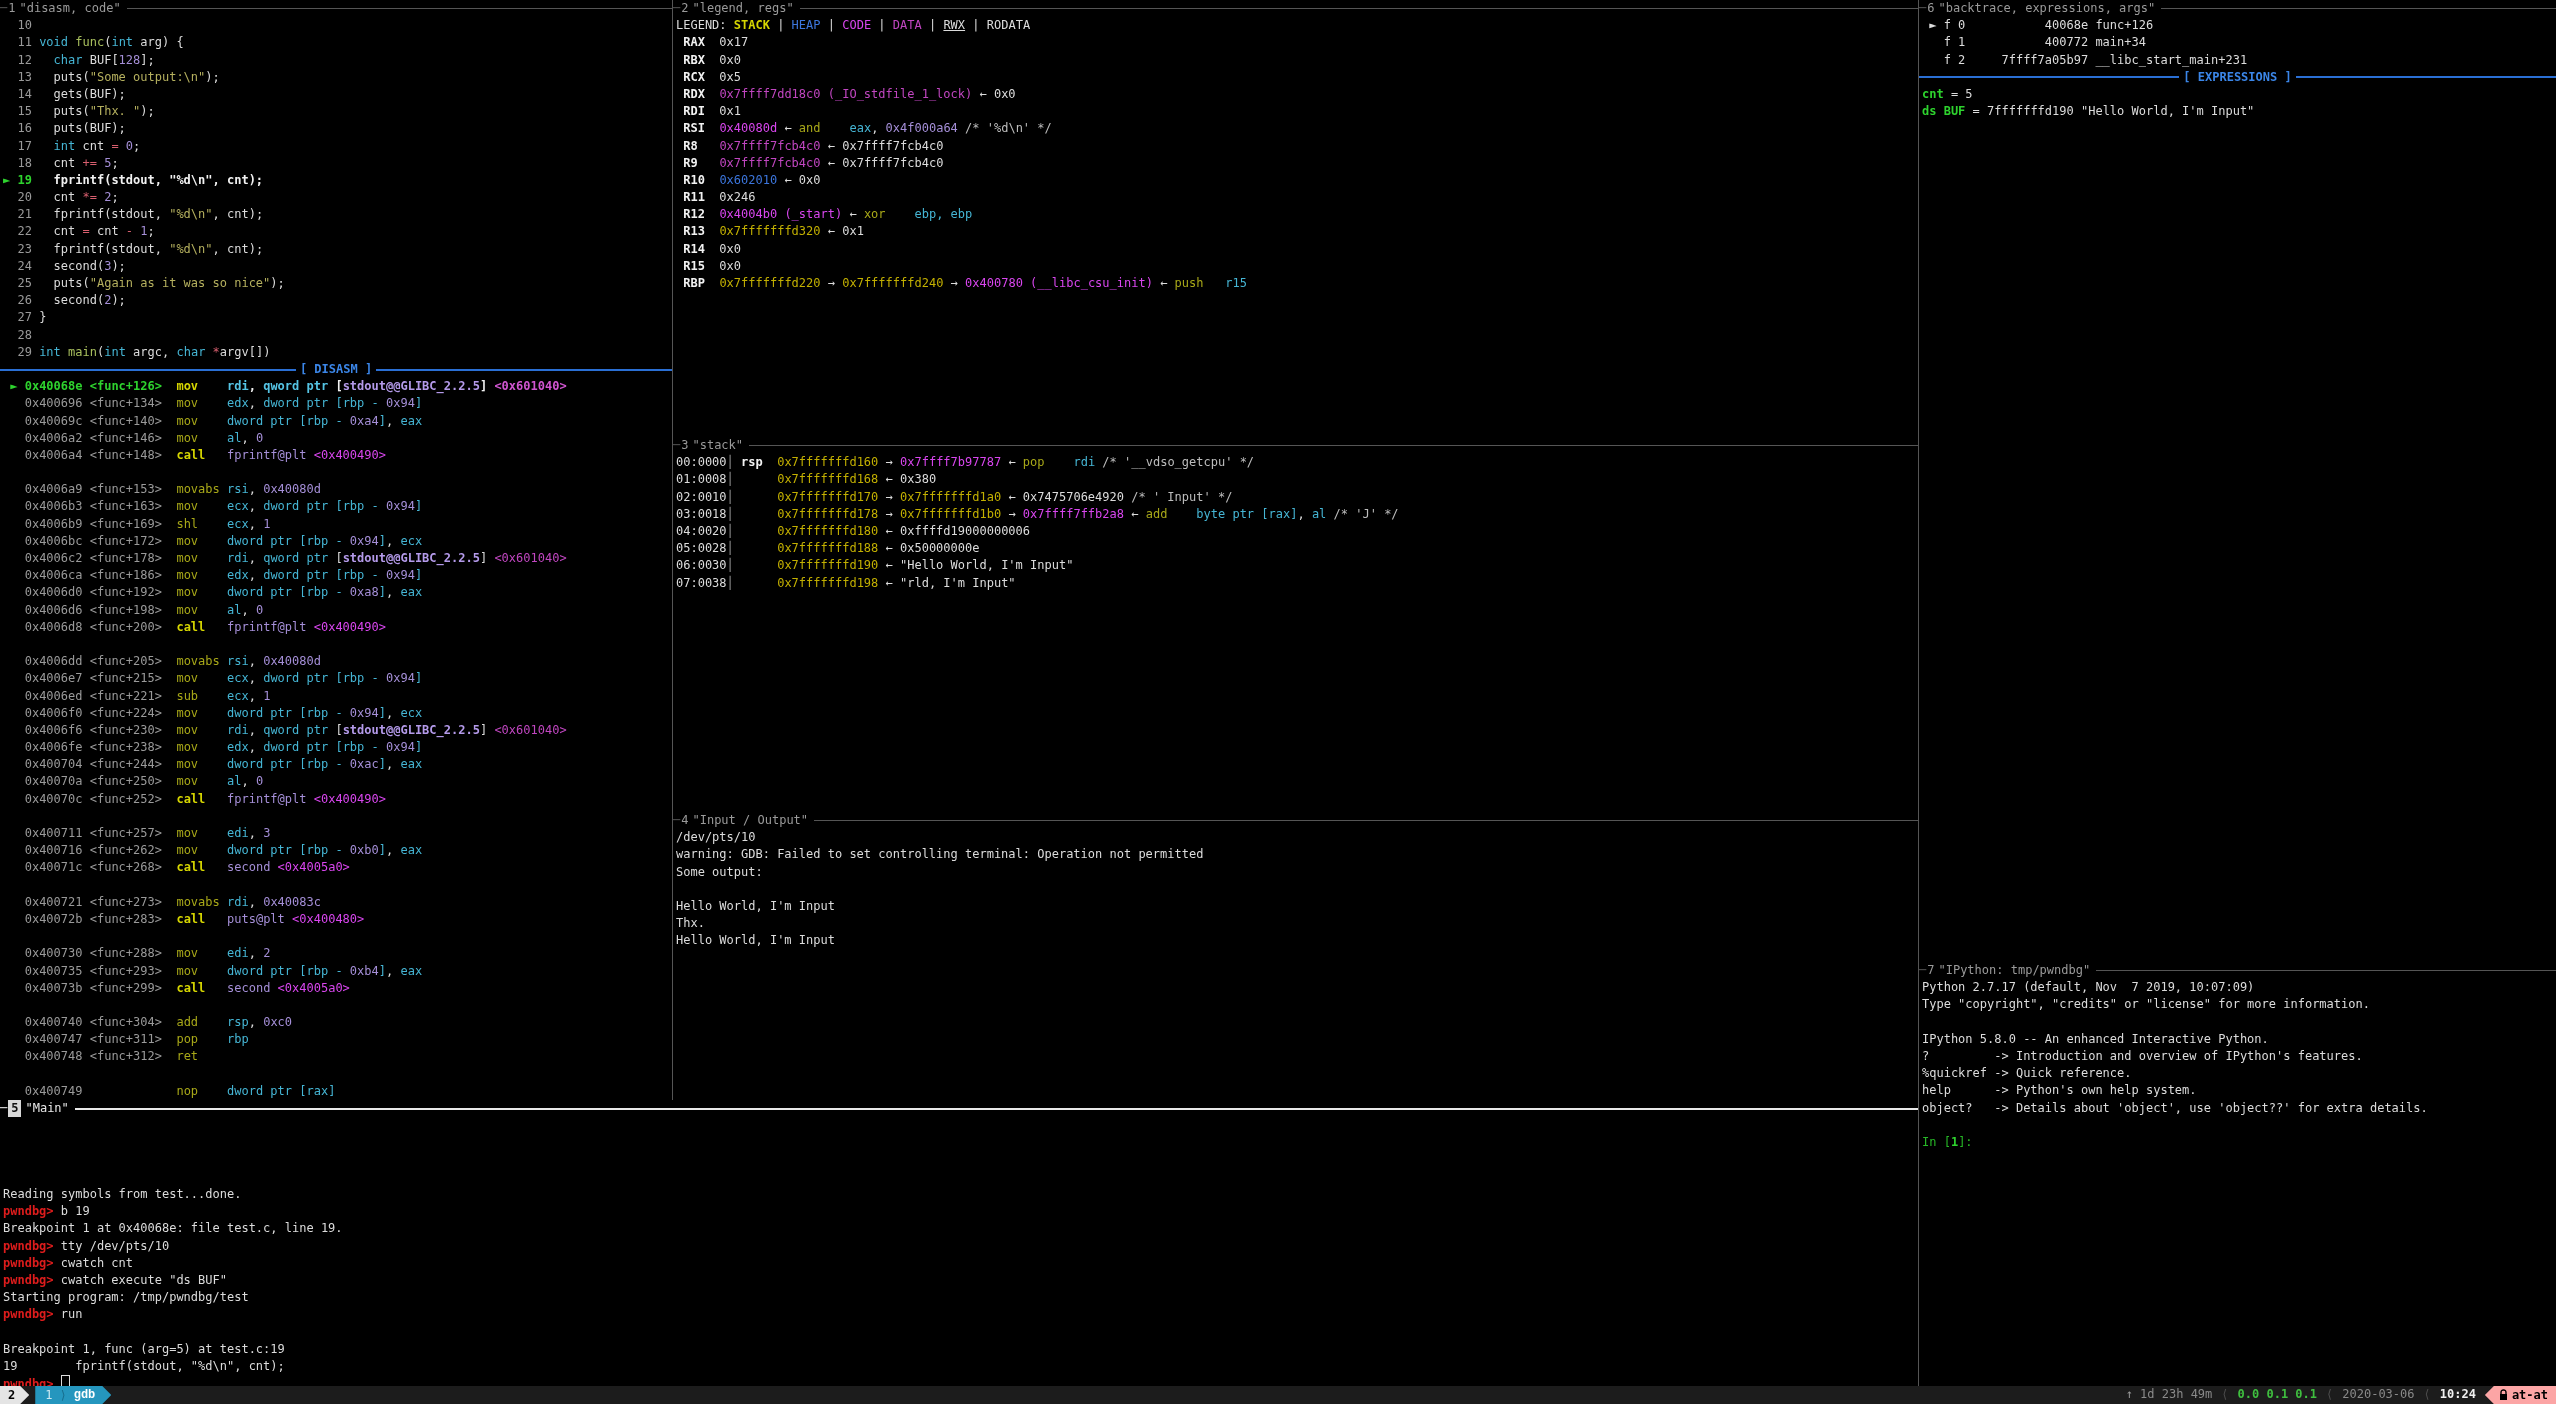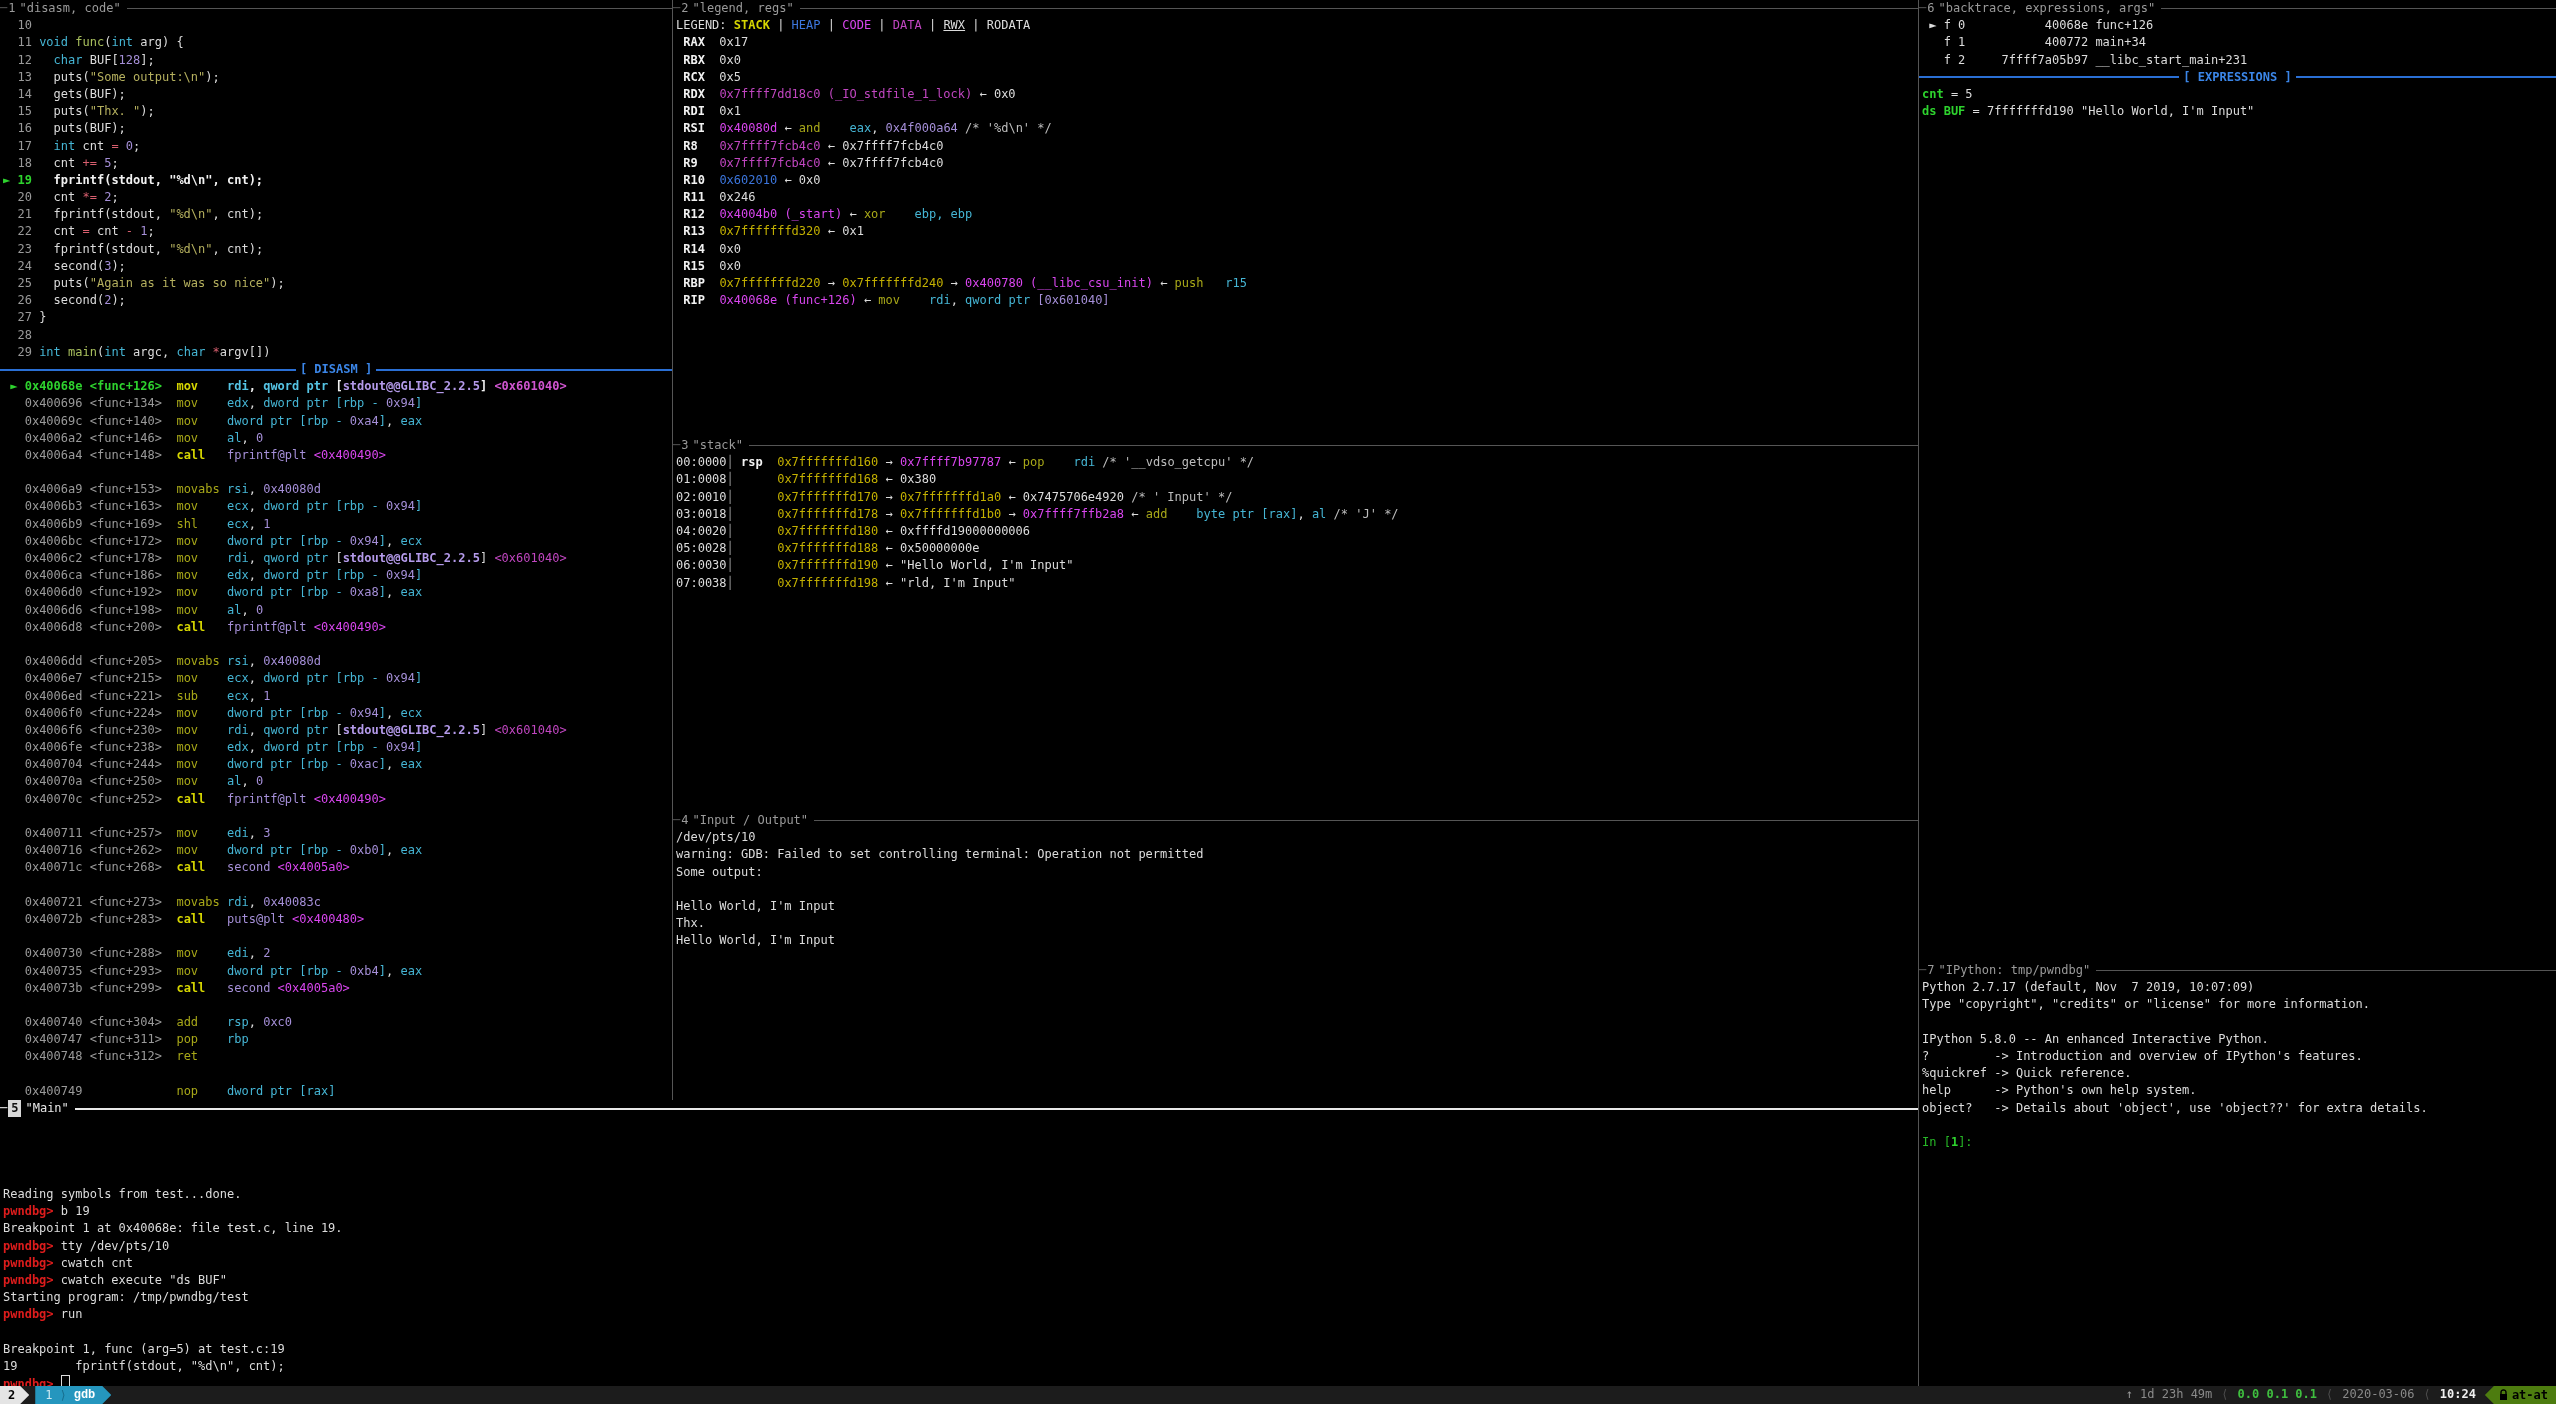--- a/index.html
+++ b/index.html
@@ -55,21 +55,21 @@
               clip-path:polygon(0 0,calc(100% - 9px) 0,100% 50%,calc(100% - 9px) 100%,0 100%);}
   .sb-win{margin-left:6px;background:#2596be;color:#cfeaf2;height:18px;line-height:18px;padding:0 16px 0 10px;display:flex;align-items:center;
           clip-path:polygon(0 0,calc(100% - 9px) 0,100% 50%,calc(100% - 9px) 100%,0 100%);}
   .sb-chev{color:#176d8d;margin:0 7px;}
   .sb-winname{color:#fff;font-weight:bold;font-family:Liberation Mono, monospace;}
   .sb-right{display:flex;align-items:center;height:18px;color:#8a8a8a;}
   .sb-up{margin-right:7px;color:#9a9a9a}
   .sb-sep{color:#4e4e4e;margin:0 9px;}
   .sb-load{color:#3fbf3f;font-weight:bold;}
   .sb-time{color:#f0f0f0;font-weight:bold;}
-  .sb-host{margin-left:9px;background:#4d7c0f;color:#000;font-weight:bold;height:18px;line-height:18px;
+  .sb-host{margin-left:9px;background:#fca5a5;color:#000;font-weight:bold;height:18px;line-height:18px;
            padding:0 8px 0 14px;display:flex;align-items:center;gap:4px;
            clip-path:polygon(9px 0,100% 0,100% 100%,9px 100%,0 50%);}
   .lock{display:inline-block;}
   
   .pbody{padding-left:3px;}
 </style>
 </head>
 <body>
 
 <div class="screen">
@@ -161,21 +161,20 @@
         <div class="row"><span class="c-w"> </span><span class="c-wb">RSI</span><span class="c-w">  </span><span class="c-rd">0x40080d</span><span class="c-w"> ← </span><span class="c-ol">and</span><span class="c-w">    </span><span class="c-cy">eax</span><span class="c-w">, </span><span class="c-vi">0x4f000a64</span><span class="c-cm"> /* '%d\n' */</span></div>
         <div class="row"><span class="c-w"> </span><span class="c-wb">R8</span><span class="c-w">   </span><span class="c-mg">0x7ffff7fcb4c0</span><span class="c-w"> ← 0x7ffff7fcb4c0</span></div>
         <div class="row"><span class="c-w"> </span><span class="c-wb">R9</span><span class="c-w">   </span><span class="c-mg">0x7ffff7fcb4c0</span><span class="c-w"> ← 0x7ffff7fcb4c0</span></div>
         <div class="row"><span class="c-w"> </span><span class="c-wb">R10</span><span class="c-w">  </span><span class="c-bl">0x602010</span><span class="c-w"> ← 0x0</span></div>
         <div class="row"><span class="c-w"> </span><span class="c-wb">R11</span><span class="c-w">  0x246</span></div>
         <div class="row"><span class="c-w"> </span><span class="c-wb">R12</span><span class="c-w">  </span><span class="c-rd">0x4004b0 (_start)</span><span class="c-w"> ← </span><span class="c-ol">xor</span><span class="c-w">    </span><span class="c-cy">ebp, ebp</span></div>
         <div class="row"><span class="c-w"> </span><span class="c-wb">R13</span><span class="c-w">  </span><span class="c-yl">0x7fffffffd320</span><span class="c-w"> ← 0x1</span></div>
         <div class="row"><span class="c-w"> </span><span class="c-wb">R14</span><span class="c-w">  0x0</span></div>
         <div class="row"><span class="c-w"> </span><span class="c-wb">R15</span><span class="c-w">  0x0</span></div>
         <div class="row"><span class="c-w"> </span><span class="c-wb">RBP</span><span class="c-w">  </span><span class="c-yl">0x7fffffffd220</span><span class="c-w"> → </span><span class="c-yl">0x7fffffffd240</span><span class="c-w"> → </span><span class="c-rd">0x400780 (__libc_csu_init)</span><span class="c-w"> ← </span><span class="c-ol">push</span><span class="c-w">   </span><span class="c-cy">r15</span></div>
-        <div class="row"><span class="c-w"> </span><span class="c-wb">RIP</span><span class="c-w">  </span><span class="c-rd">0x40068e (func+126)</span><span class="c-w"> ← </span><span class="c-ol">mov</span><span class="c-w">    </span><span class="c-cy">rdi</span><span class="c-w">, </span><span class="c-cy">qword ptr </span><span class="c-vi">[0x601040]</span></div>
       </div>
   </div>
 
   <div class="pane" style="left:673px;top:437px;width:1245px;height:375px;">
     <div class="ptitle"><span class="tdash">─</span><span class="pnum">3</span><span class="tname">"stack"</span><span class="tfill"></span></div>
     <div class="pbody">
         <div class="row"><span class="c-w">00:0000</span><span class="c-gy">│ </span><span class="c-wb">rsp</span><span class="c-w">  </span><span class="c-yl">0x7fffffffd160</span><span class="c-w"> → </span><span class="c-rd">0x7ffff7b97787</span><span class="c-w"> ← </span><span class="c-ol">pop</span><span class="c-w">    </span><span class="c-cy">rdi</span><span class="c-cm"> /* '__vdso_getcpu' */</span></div>
         <div class="row"><span class="c-w">01:0008</span><span class="c-gy">│      </span><span class="c-yl">0x7fffffffd168</span><span class="c-w"> ← 0x380</span></div>
         <div class="row"><span class="c-w">02:0010</span><span class="c-gy">│      </span><span class="c-yl">0x7fffffffd170</span><span class="c-w"> → </span><span class="c-yl">0x7fffffffd1a0</span><span class="c-w"> ← 0x7475706e4920</span><span class="c-cm"> /* ' Input' */</span></div>
         <div class="row"><span class="c-w">03:0018</span><span class="c-gy">│      </span><span class="c-yl">0x7fffffffd178</span><span class="c-w"> → </span><span class="c-yl">0x7fffffffd1b0</span><span class="c-w"> → </span><span class="c-rd">0x7ffff7ffb2a8</span><span class="c-w"> ← </span><span class="c-ol">add</span><span class="c-w">    </span><span class="c-cy">byte ptr [rax]</span><span class="c-w">, </span><span class="c-cy">al</span><span class="c-cm"> /* 'J' */</span></div>

